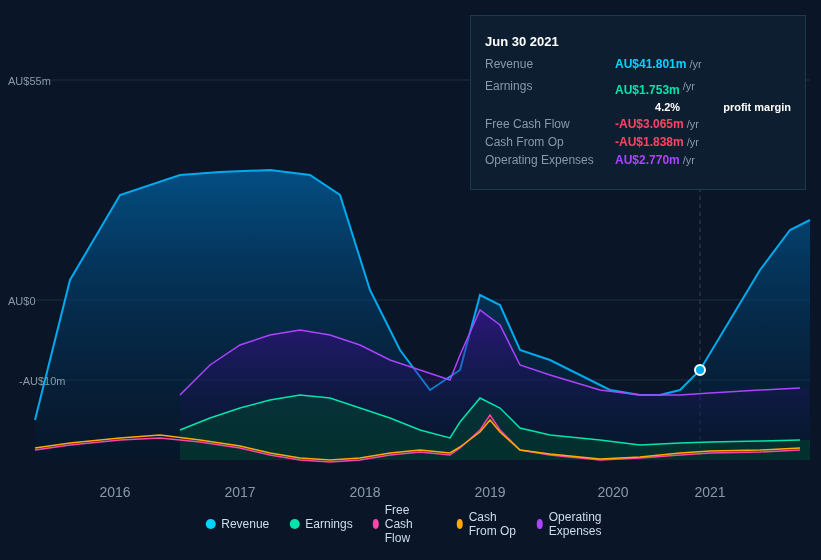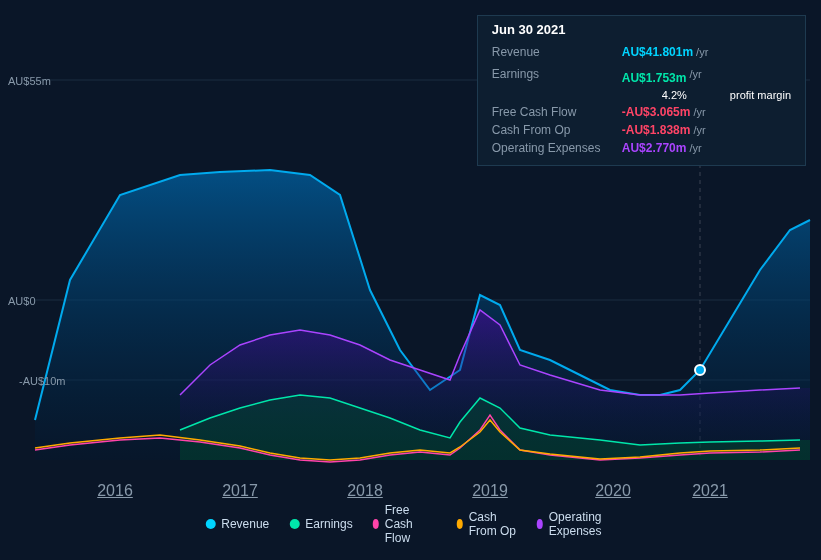--- a/index.html
+++ b/index.html
@@ -18,21 +18,21 @@
       height: 560px;
     }
 
     
     .info-box {
       position: absolute;
       top: 15px;
       right: 15px;
       background: #0d1e30;
       border: 1px solid #1e3a50;
-      padding: 6px 14px;
+      padding: 18px 14px;
       min-width: 290px;
       z-index: 10;
     }
 
     .info-box-title {
       color: #ffffff;
       font-size: 13px;
       font-weight: bold;
       margin-bottom: 8px;
     }
@@ -62,21 +62,21 @@
 
     .profit-margin-row {
       margin-left: 130px;
       font-size: 11px;
       color: #8899aa;
       margin-bottom: 4px;
     }
 
     .profit-margin-row span {
       color: #ffffff;
-      font-weight: normal;
+      font-weight: bold;
       margin-left: 40px;
     }
 
     .color-cyan { color: #00d4ff; }
     .color-teal { color: #00e6aa; margin-top: 8px; }
     .color-red { color: #ff4466; }
     .color-purple { color: #aa44ff; }
 
     
     .y-label {
@@ -84,23 +84,22 @@
       left: 8px;
       color: #8899aa;
       font-size: 11px;
     }
 
     
     .x-label {
       position: absolute;
       bottom: 60px;
       color: #8899aa;
-      font-size: 16px;
+      font-size: 14px;
       transform: translateX(-50%);
-      text-decoration: underline;
     }
 
     
     .legend {
       position: absolute;
       bottom: 15px;
       left: 50%;
       transform: translateX(-50%);
       display: flex;
       gap: 20px;

